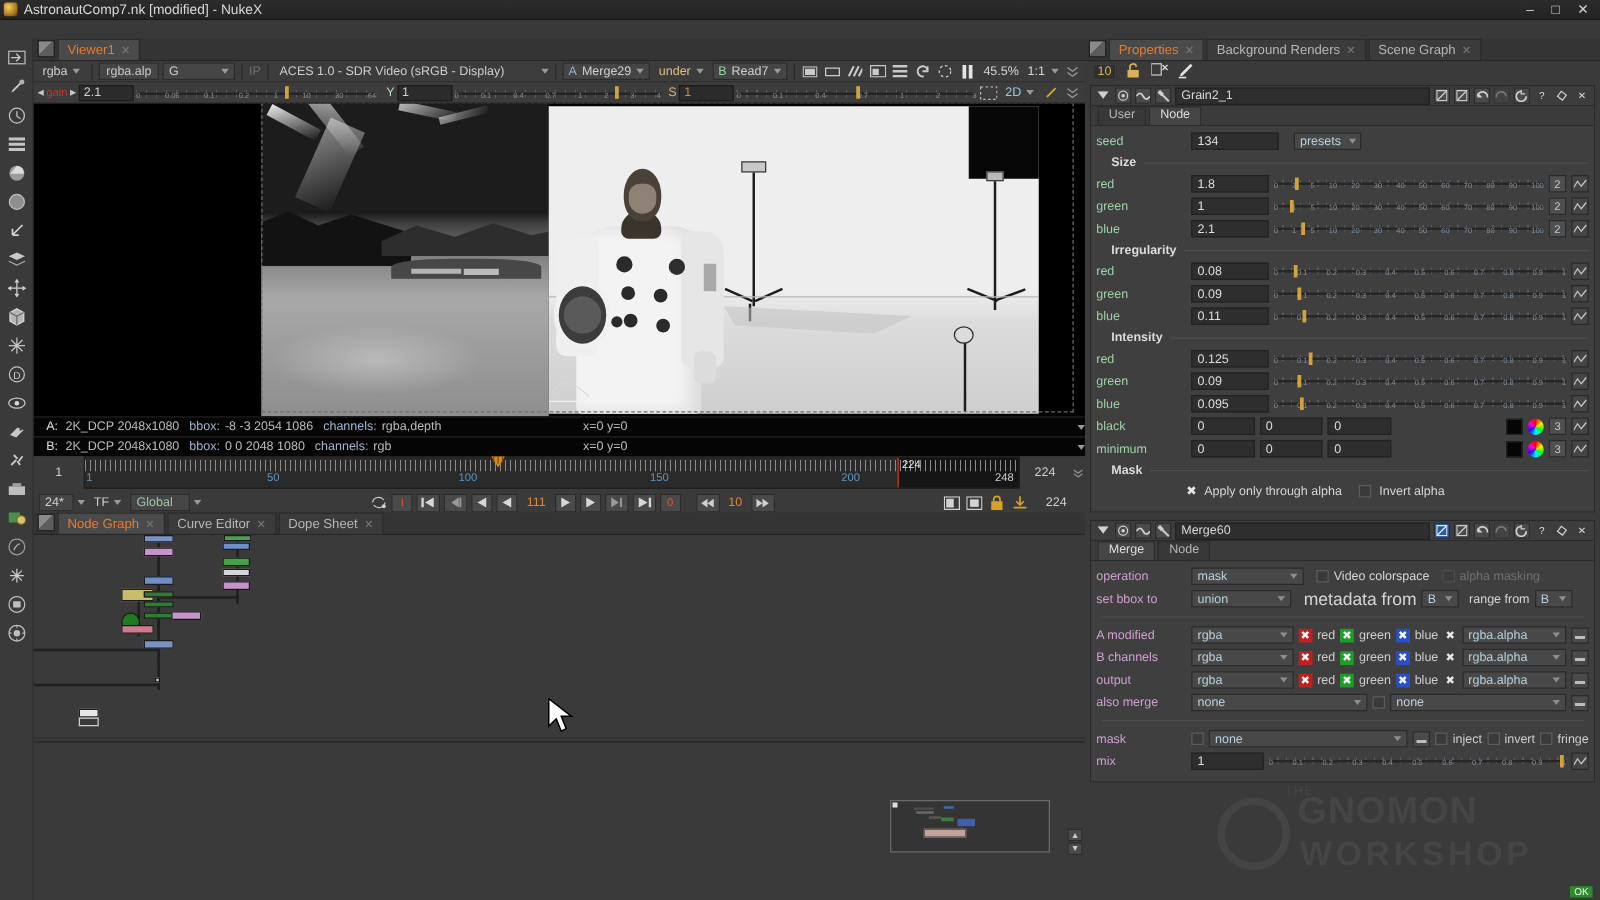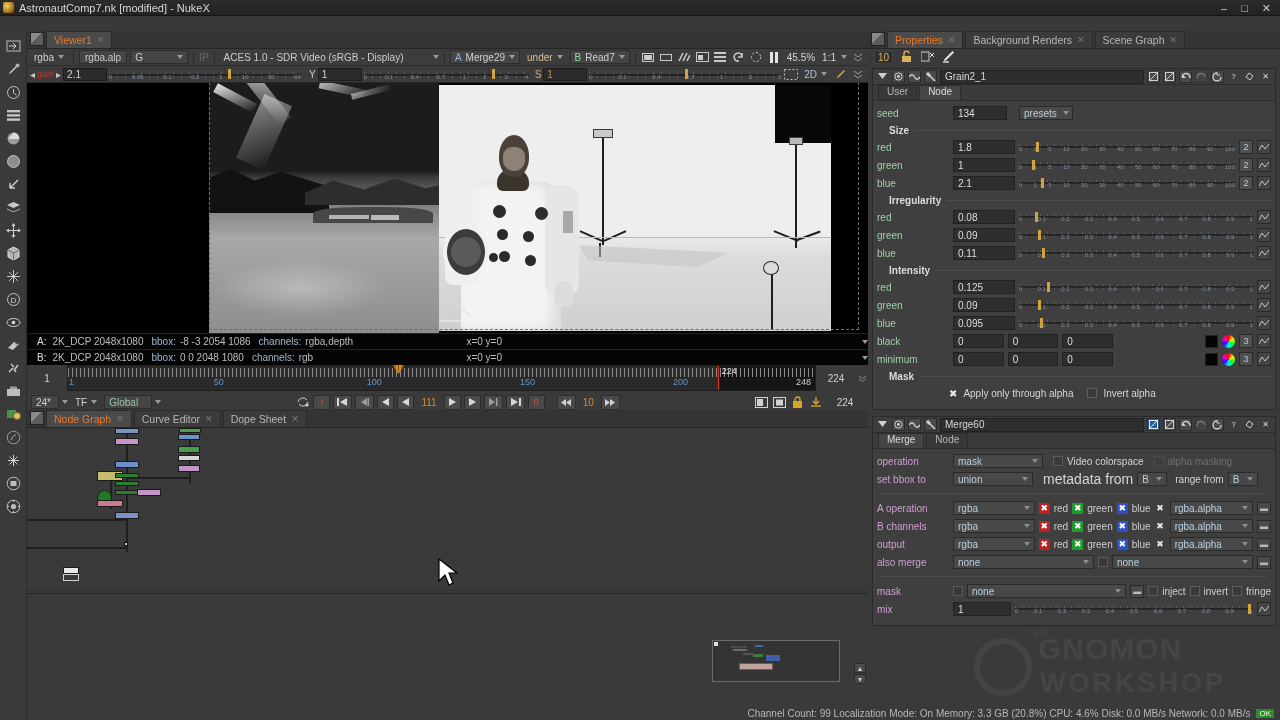--- a/index.html
+++ b/index.html
@@ -976,21 +976,21 @@
         <div class="hicon flat">✕</div>
       </div>
       <div class="nodetabs">
         <div class="nt">User</div>
         <div class="nt active">Node</div>
       </div>
       <div class="nodebody">
 
         <div class="krow">
           <div class="klabel">seed</div>
-          <div class="kfield" style="width:54px">134</div>
+          <div class="kfield" style="width:70px">134</div>
           <div class="dd" style="width:54px;margin-left:8px">
             <span>presets</span>
             <i class="cv"></i>
           </div>
         </div>
 
         <div class="grouphdr">
           <div class="gt">Size</div>
           <div class="gl"></div>
         </div>
@@ -1395,21 +1395,21 @@
           <span style="font-size:10px;color:#d5d5d5;margin-left:4px">range from</span>
           <div class="dd" style="width:30px">
             <span>B</span>
             <i class="cv"></i>
           </div>
         </div>
 
         <div style="height:1px;background:#4d4d4d;margin:6px 4px"></div>
 
         <div class="krow">
-          <div class="klabel pink">A operation</div>
+          <div class="klabel pink">A modified</div>
           <div class="dd" style="width:96px">
             <span>rgba</span>
             <i class="cv"></i>
           </div>
           <span class="chanchk r">✖</span>
           <span style="font-size:10px;color:#cdcdcd">red</span>
           <span class="chanchk g">✖</span>
           <span style="font-size:10px;color:#cdcdcd">green</span>
           <span class="chanchk b">✖</span>
           <span style="font-size:10px;color:#cdcdcd">blue</span>
@@ -1525,17 +1525,16 @@
   </div>
 
   <div class="watermark">
     <div class="wm-gear"></div>
     <div class="wm-the">THE</div>
     <div class="wm-g">GNOMON</div>
     <div class="wm-w">WORKSHOP</div>
   </div>
 
   <div class="statusbar">
-    <span>Channel Count: 99  Localization Mode: On  Memory: 3.3 GB (20.8%) CPU: 4.6% Disk: 0.0 MB/s Network: 0.0 MB/s</span>
     <span class="okbadge">OK</span>
   </div>
 
 </div>
 
 </body></html>

